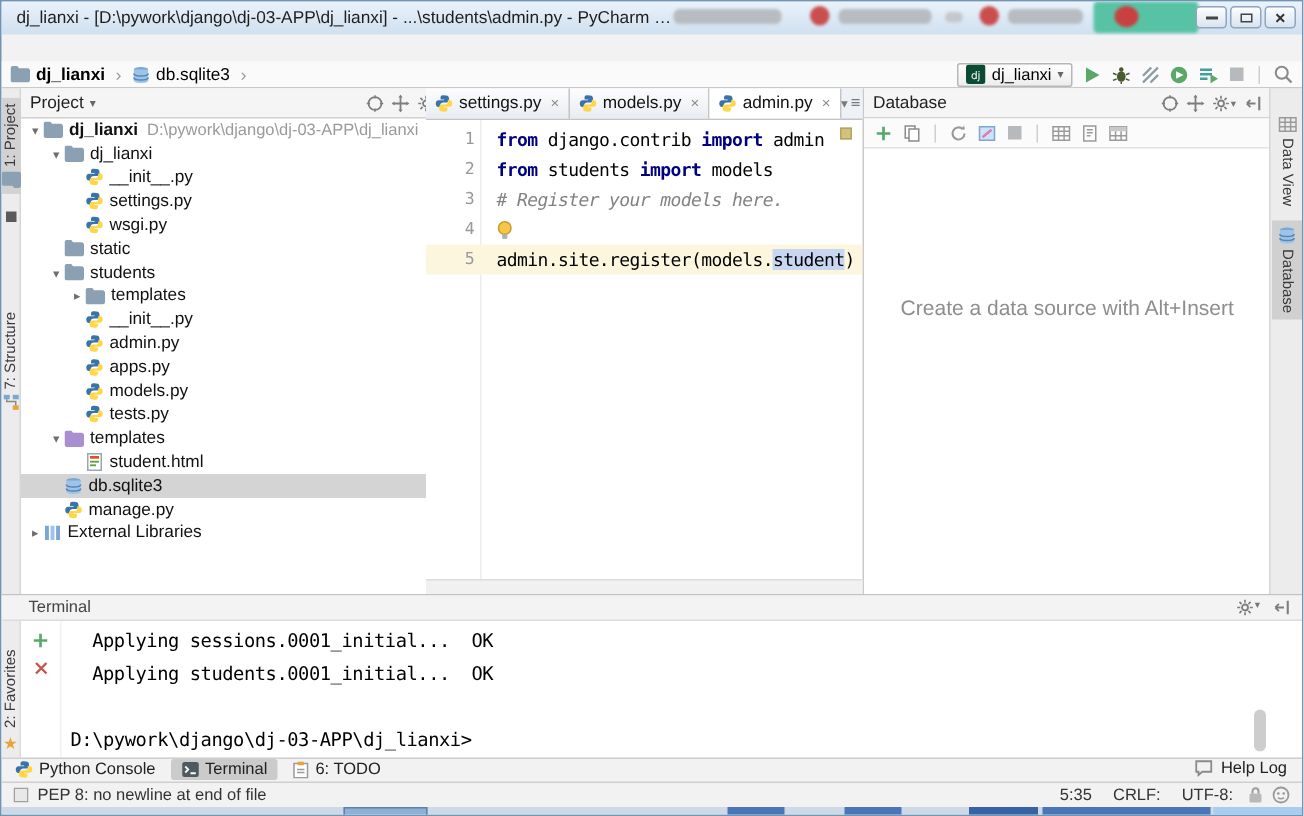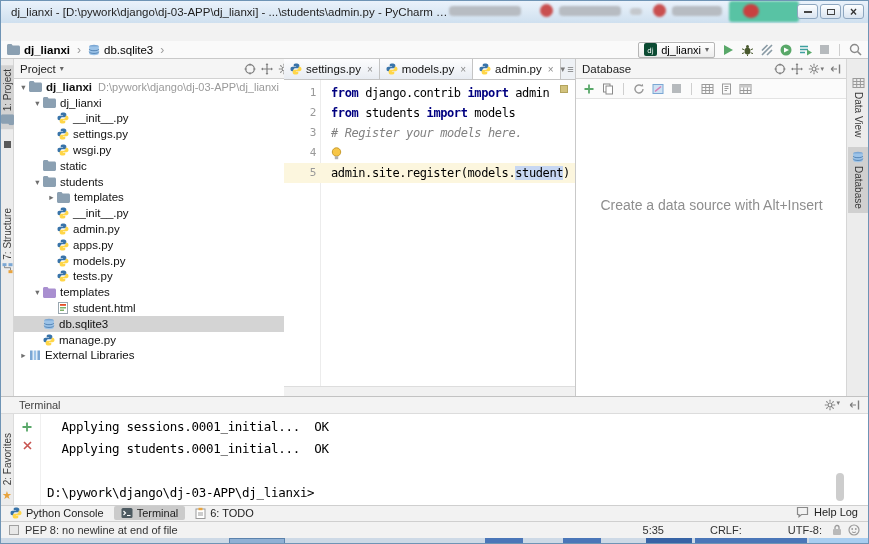--- a/index.html
+++ b/index.html
@@ -95,21 +95,21 @@
   .tscroll{position:absolute;right:24px;bottom:4px;width:8px;height:28px;background:#cdcdcd;border-radius:4px;}
 
   
   .bottombar{position:absolute;left:0;top:504px;right:0;height:16px;background:#f2f2f2;border-top:1px solid #cfcfcf;display:flex;align-items:flex-start;font-size:11px;color:#222;padding-left:2px;gap:3px;}
   .btab{display:flex;align-items:center;gap:4px;padding:0 7px;height:14px;border-radius:2px;}
   .btab.active{background:#cbcbcb;}
   .eventlog{margin-left:auto;margin-right:10px;display:flex;align-items:center;gap:5px;color:#222;}
 
   .statusbar{position:absolute;left:0;top:520px;right:0;height:16px;background:#f2f2f2;border-top:1px solid #cfcfcf;display:flex;align-items:center;font-size:11px;color:#333;padding:0 8px;gap:6px;}
   .statusbar .spacer{flex:1;}
-  .stitem{padding:0 4px;margin-left:32px;}
+  .stitem{padding:0 4px;}
 
   .taskbar{position:absolute;left:0;top:537px;right:0;height:7px;background:#cdd9e6;}
   .tseg{position:absolute;top:0;height:7px;}
 
   .ic svg{display:block;}
 </style>
 </head>
 <body>
 
 <div class="win">

